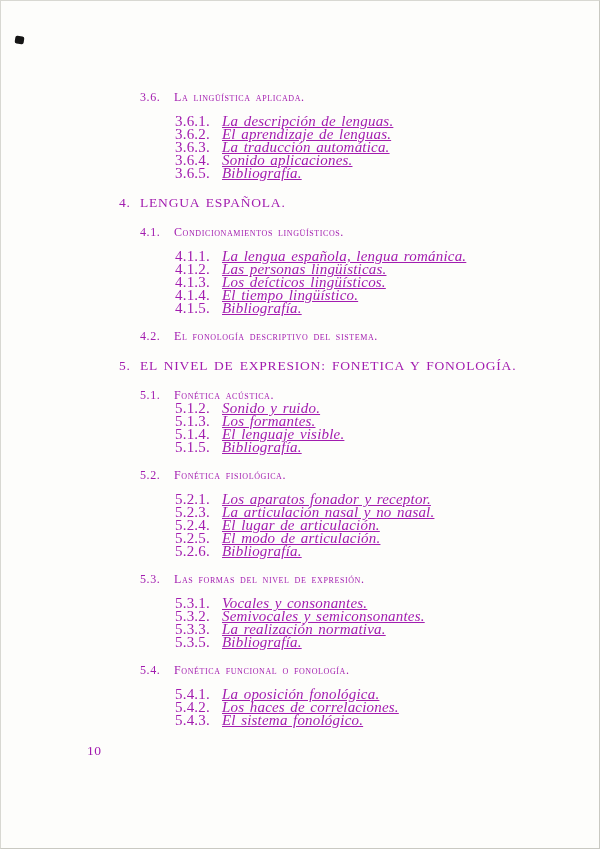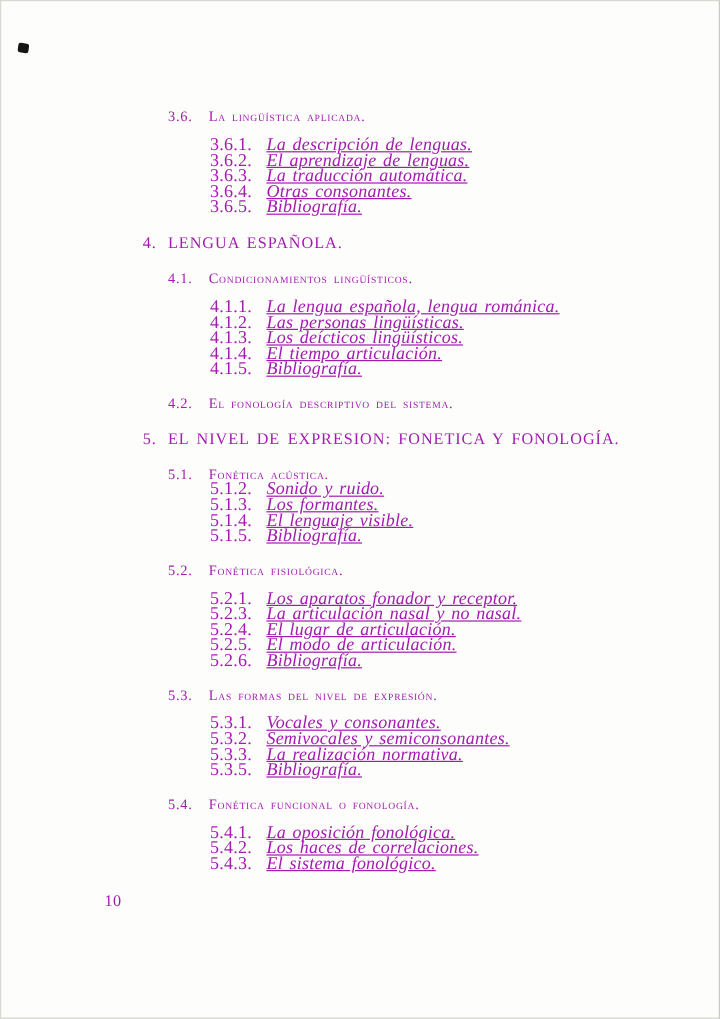--- a/index.html
+++ b/index.html
@@ -104,21 +104,21 @@
       <div class="entry lv2">
         <span class="num">3.6.2.</span>
         <span class="txt">El aprendizaje de lenguas.</span>
       </div>
       <div class="entry lv2">
         <span class="num">3.6.3.</span>
         <span class="txt">La traducción automática.</span>
       </div>
       <div class="entry lv2">
         <span class="num">3.6.4.</span>
-        <span class="txt">Otras consonantes.</span>
+        <span class="txt">Sonido aplicaciones.</span>
       </div>
       <div class="entry lv2">
         <span class="num">3.6.5.</span>
         <span class="txt">Bibliografía.</span>
       </div>
       <div class="entry lv0 gap">
         <span class="num">4.</span>
         <span class="txt">LENGUA ESPAÑOLA.</span>
       </div>
       <div class="entry lv1 gap">
@@ -132,21 +132,21 @@
       <div class="entry lv2">
         <span class="num">4.1.2.</span>
         <span class="txt">Las personas lingüísticas.</span>
       </div>
       <div class="entry lv2">
         <span class="num">4.1.3.</span>
         <span class="txt">Los deícticos lingüísticos.</span>
       </div>
       <div class="entry lv2">
         <span class="num">4.1.4.</span>
-        <span class="txt">El tiempo articulación.</span>
+        <span class="txt">El tiempo lingüístico.</span>
       </div>
       <div class="entry lv2">
         <span class="num">4.1.5.</span>
         <span class="txt">Bibliografía.</span>
       </div>
       <div class="entry lv1 gap">
         <span class="num">4.2.</span>
         <span class="txt">El fonología descriptivo del sistema.</span>
       </div>
       <div class="entry lv0 gap">

